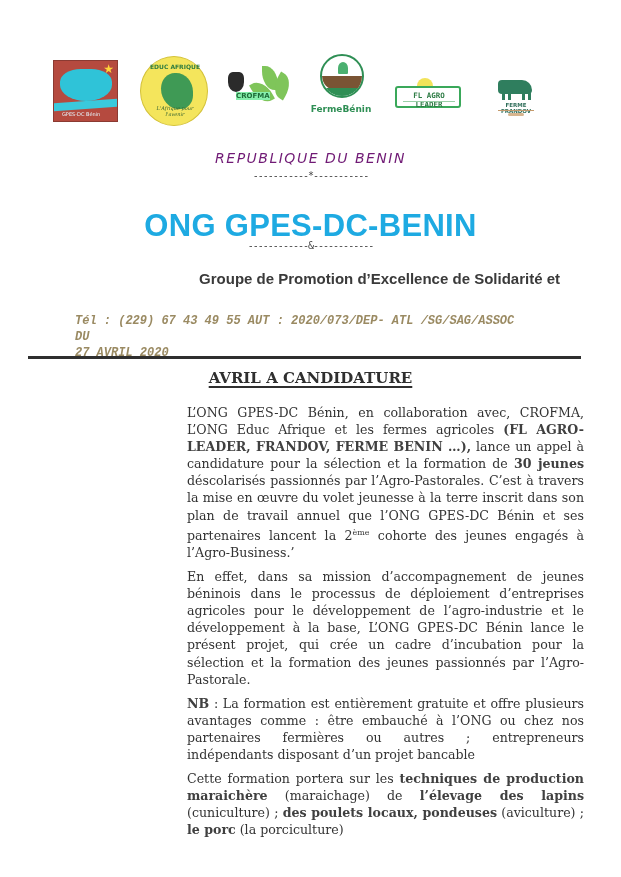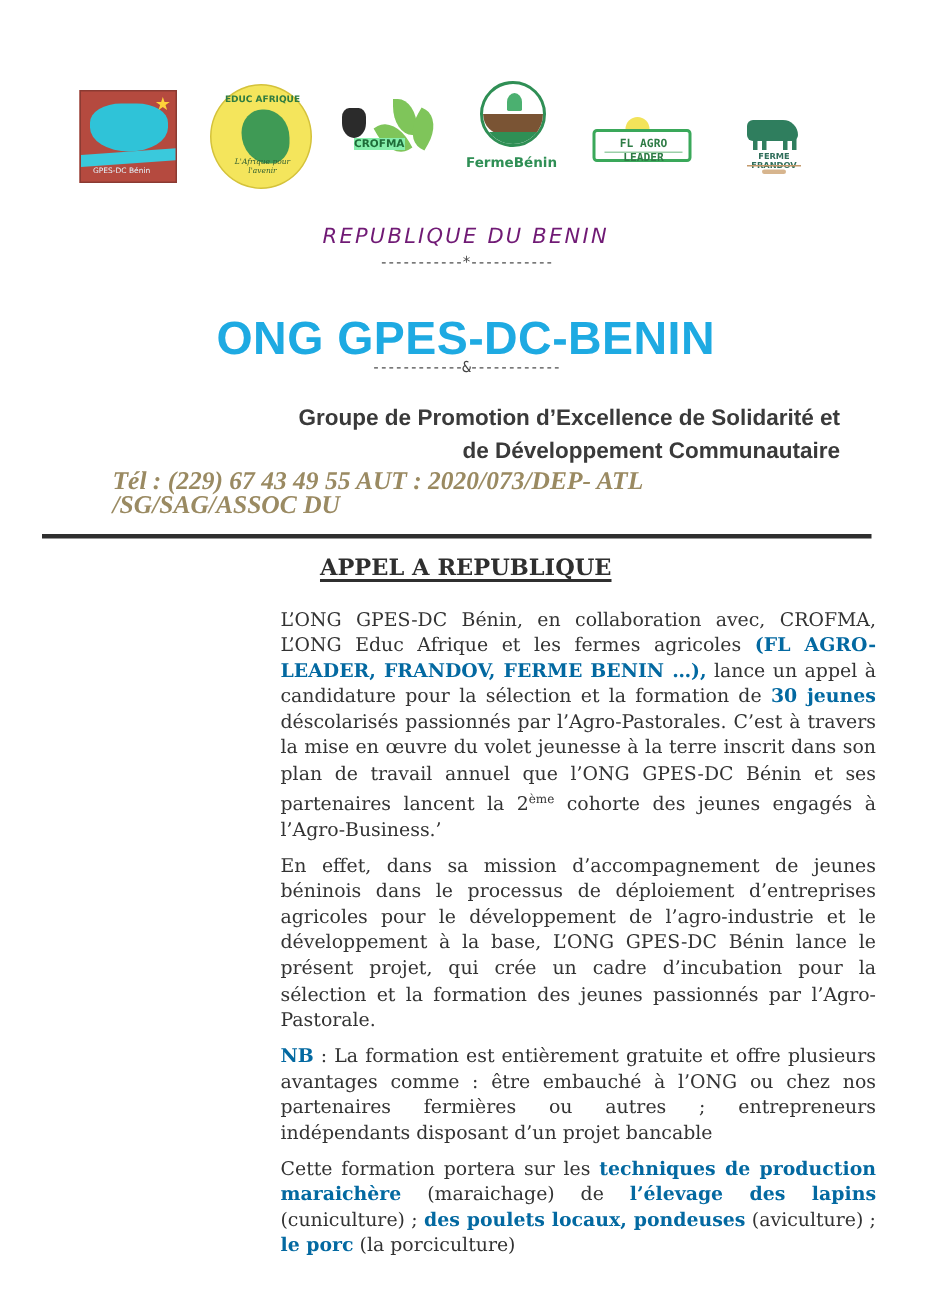--- a/index.html
+++ b/index.html
@@ -51,30 +51,30 @@
   .logo-frandov .line { position: absolute; left: 6px; top: 32px; width: 36px; height: 1px; background: #c49a6c; }
   .logo-frandov .sub { position: absolute; left: 16px; top: 35px; width: 16px; height: 3px; background: #d7b58e; border-radius: 2px; }
 
   .header { position: absolute; left: 0; width: 621px; text-align: center; }
   .republique { top: 150px; font-family: "DejaVu Sans", sans-serif; font-style: italic; font-size: 14px; letter-spacing: 1.5px; color: #701a75; }
   .sep1 { top: 170px; font-family: "DejaVu Sans Mono", monospace; font-size: 10px; color: #444; letter-spacing: -1px; }
   .ong-title { top: 208px; font-family: "Liberation Sans", sans-serif; font-weight: bold; font-size: 31px; color: #1eaae2; letter-spacing: 0.3px; }
   .sep2 { top: 240px; font-family: "DejaVu Sans Mono", monospace; font-size: 10px; color: #444; letter-spacing: -1px; }
 
   .groupe { position: absolute; left: 60px; top: 268px; width: 500px; text-align: right; font-family: "Liberation Sans", sans-serif; font-weight: bold; font-size: 15px; line-height: 22px; color: #3a3a3a; }
-  .tel { position: absolute; left: 75px; top: 313px; width: 440px; font-family: Liberation Serif, serif; font-weight: bold; font-style: italic; font-size: 17px; line-height: 16px; color: #9a8a62; }
+  .tel { position: absolute; left: 75px; top: 313px; width: 440px; font-family: Liberation Mono, monospace; font-weight: bold; font-style: italic; font-size: 12px; line-height: 16px; color: #9a8a62; }
 
   .hr { position: absolute; left: 28px; top: 356px; width: 553px; height: 3px; background: #2f2f2f; }
 
   .appel { position: absolute; left: 0; top: 368px; width: 621px; text-align: center; }
   .appel span { font-family: "DejaVu Serif", serif; font-weight: bold; font-size: 15px; color: #2f2f2f; text-decoration: underline; text-decoration-thickness: 2px; text-underline-offset: 3px; }
 
   .body-text { position: absolute; left: 187px; top: 404px; width: 397px; font-family: "DejaVu Serif", serif; font-size: 12.6px; line-height: 17.1px; color: #333; text-align: justify; }
   .body-text p { margin-bottom: 7px; }
-  .body-text b { color: #0369a1; }
+  .body-text b { color: #404040; }
   .body-text sup { font-size: 8px; }
 </style>
 </head>
 <body>
 
 <div class="logos">
   <div class="logo logo-gpes">
     <div class="diamond"></div>
     <div class="river"></div>
     <div class="star">★</div>
@@ -124,31 +124,31 @@
   </div>
 </div>
 
 <div class="header republique">REPUBLIQUE DU BENIN</div>
 <div class="header sep1">-----------*-----------</div>
 <div class="header ong-title">ONG GPES-DC-BENIN</div>
 <div class="header sep2">------------&amp;------------</div>
 
 <div class="groupe">
   <div>Groupe de Promotion d’Excellence de Solidarité et</div>
-  <div>de Développement Communautaire</div>
 </div>
 
 <div class="tel">
   <div>Tél : (229) 67 43 49 55 AUT : 2020/073/DEP- ATL /SG/SAG/ASSOC DU</div>
+  <div>27 AVRIL 2020</div>
 </div>
 
 <div class="hr"></div>
 
 <div class="appel">
-  <span>APPEL A REPUBLIQUE</span>
+  <span>AVRIL A CANDIDATURE</span>
 </div>
 
 <div class="body-text">
   <p><span>L’ONG GPES-DC Bénin, en collaboration avec, CROFMA, L’ONG Educ Afrique et les fermes agricoles </span><b>(FL AGRO-LEADER, FRANDOV, FERME BENIN …),</b><span> lance un appel à candidature pour la sélection et la formation de </span><b>30 jeunes</b><span> déscolarisés passionnés par l’Agro-Pastorales. C’est à travers la mise en œuvre du volet jeunesse à la terre inscrit dans son plan de travail annuel que l’ONG GPES-DC Bénin et ses partenaires lancent la 2</span><sup>ème</sup><span> cohorte des jeunes engagés à l’Agro-Business.’</span></p>
 
   <p>En effet, dans sa mission d’accompagnement de jeunes béninois dans le processus de déploiement d’entreprises agricoles pour le développement de l’agro-industrie et le développement à la base, L’ONG GPES-DC Bénin lance le présent projet, qui crée un cadre d’incubation pour la sélection et la formation des jeunes passionnés par l’Agro-Pastorale.</p>
 
   <p><b>NB</b><span> : La formation est entièrement gratuite et offre plusieurs avantages comme : être embauché à l’ONG ou chez nos partenaires fermières ou autres ; entrepreneurs indépendants disposant d’un projet bancable</span></p>
 
   <p><span>Cette formation portera sur les </span><b>techniques de production maraichère</b><span> (maraichage) de </span><b>l’élevage des lapins</b><span> (cuniculture) ; </span><b>des poulets locaux, pondeuses</b><span> (aviculture) ; </span><b>le porc</b><span> (la porciculture)</span></p>

